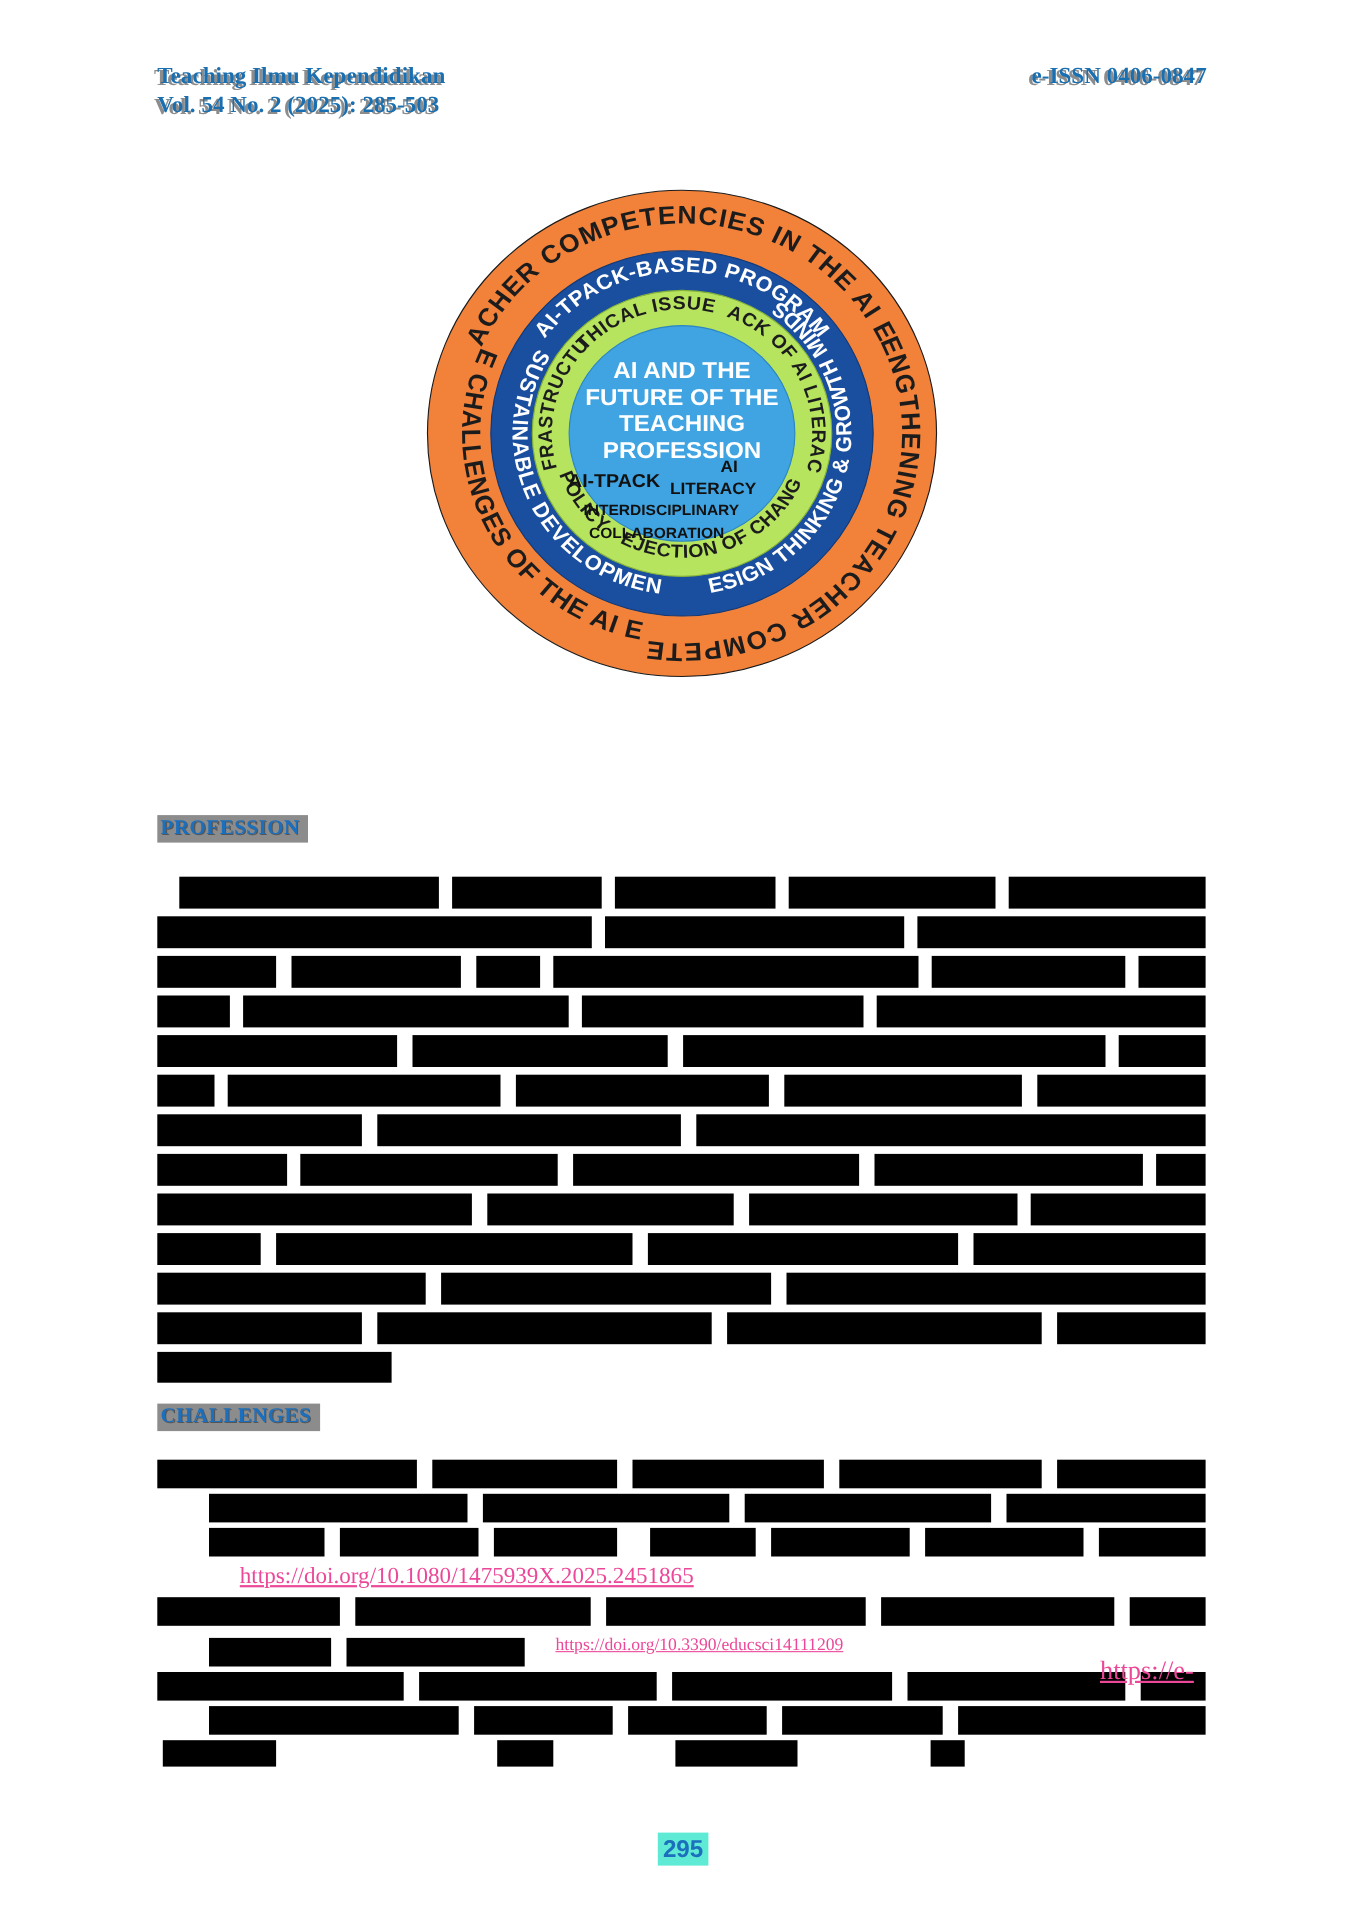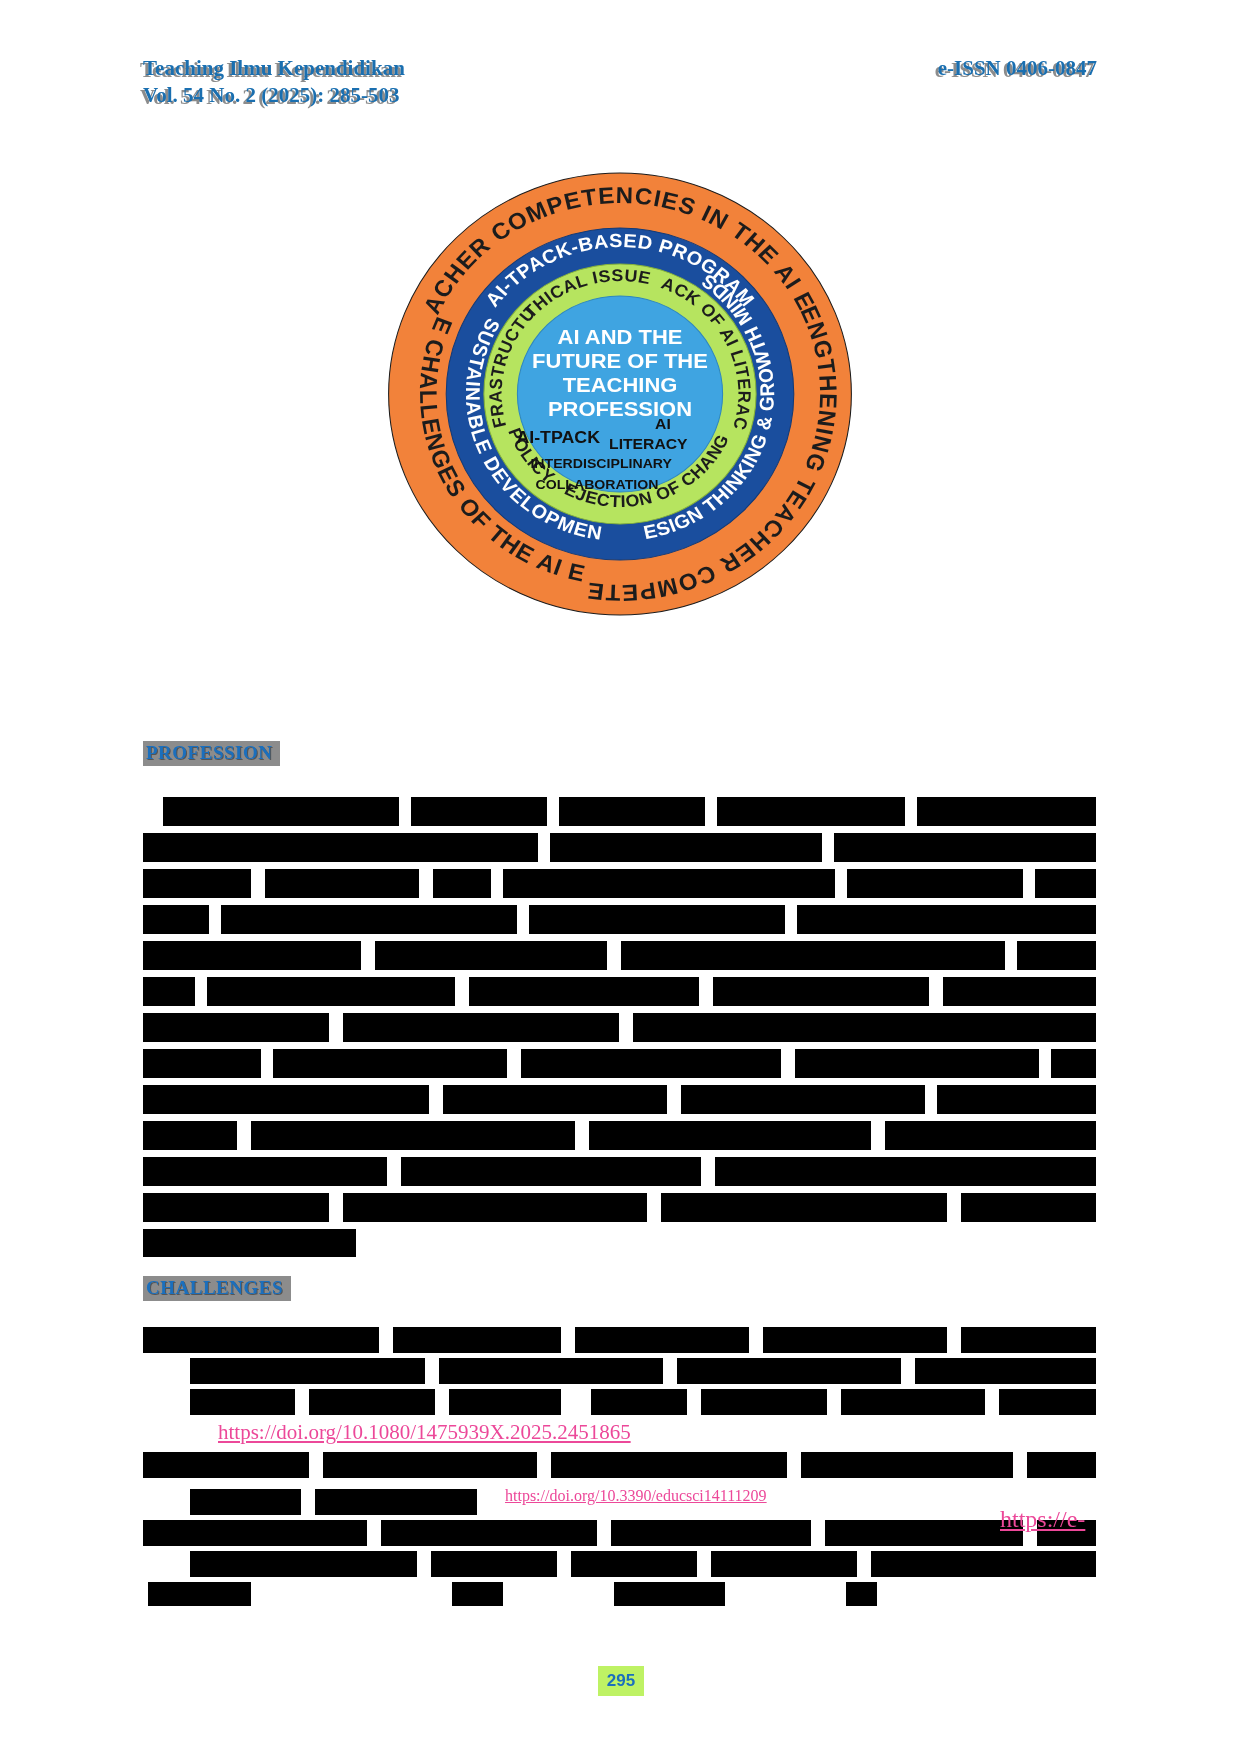--- a/index.html
+++ b/index.html
@@ -15,21 +15,21 @@
   .sec-head{position:absolute;left:143px;display:inline-block;background:#8c8c8c;
             color:#1b6fbd;font-weight:bold;font-size:19px;letter-spacing:0.5px;
             padding:1px 8px 2px 3px;text-shadow:1px 1px 0 rgba(40,40,40,0.55);
             font-family:"Liberation Serif", serif;}
   #conclusion-head{top:741px;}
   #references-head{top:1276px;}
   .bar{position:absolute;background:#000;}
   .doclink{position:absolute;color:#ec4899;font-weight:normal;text-decoration:underline;
            font-family:"Liberation Serif", serif;white-space:nowrap;cursor:pointer;}
   #page-number{position:absolute;left:598px;top:1666px;width:46px;height:30px;
-               background:#bef264;color:#1b6fbd;font-weight:bold;font-size:17px;
+               background:#5eead4;color:#1b6fbd;font-weight:bold;font-size:22px;
                text-align:center;line-height:30px;font-family:"Liberation Sans", sans-serif;}
   #wheel-wrap{position:absolute;left:378px;top:163px;width:484px;height:462px;}
   #wheel text{font-family:"Liberation Sans", sans-serif;font-weight:bold;}
 </style>
 </head>
 <body>
 
 <div id="page">
 
   <div class="hdr left">

